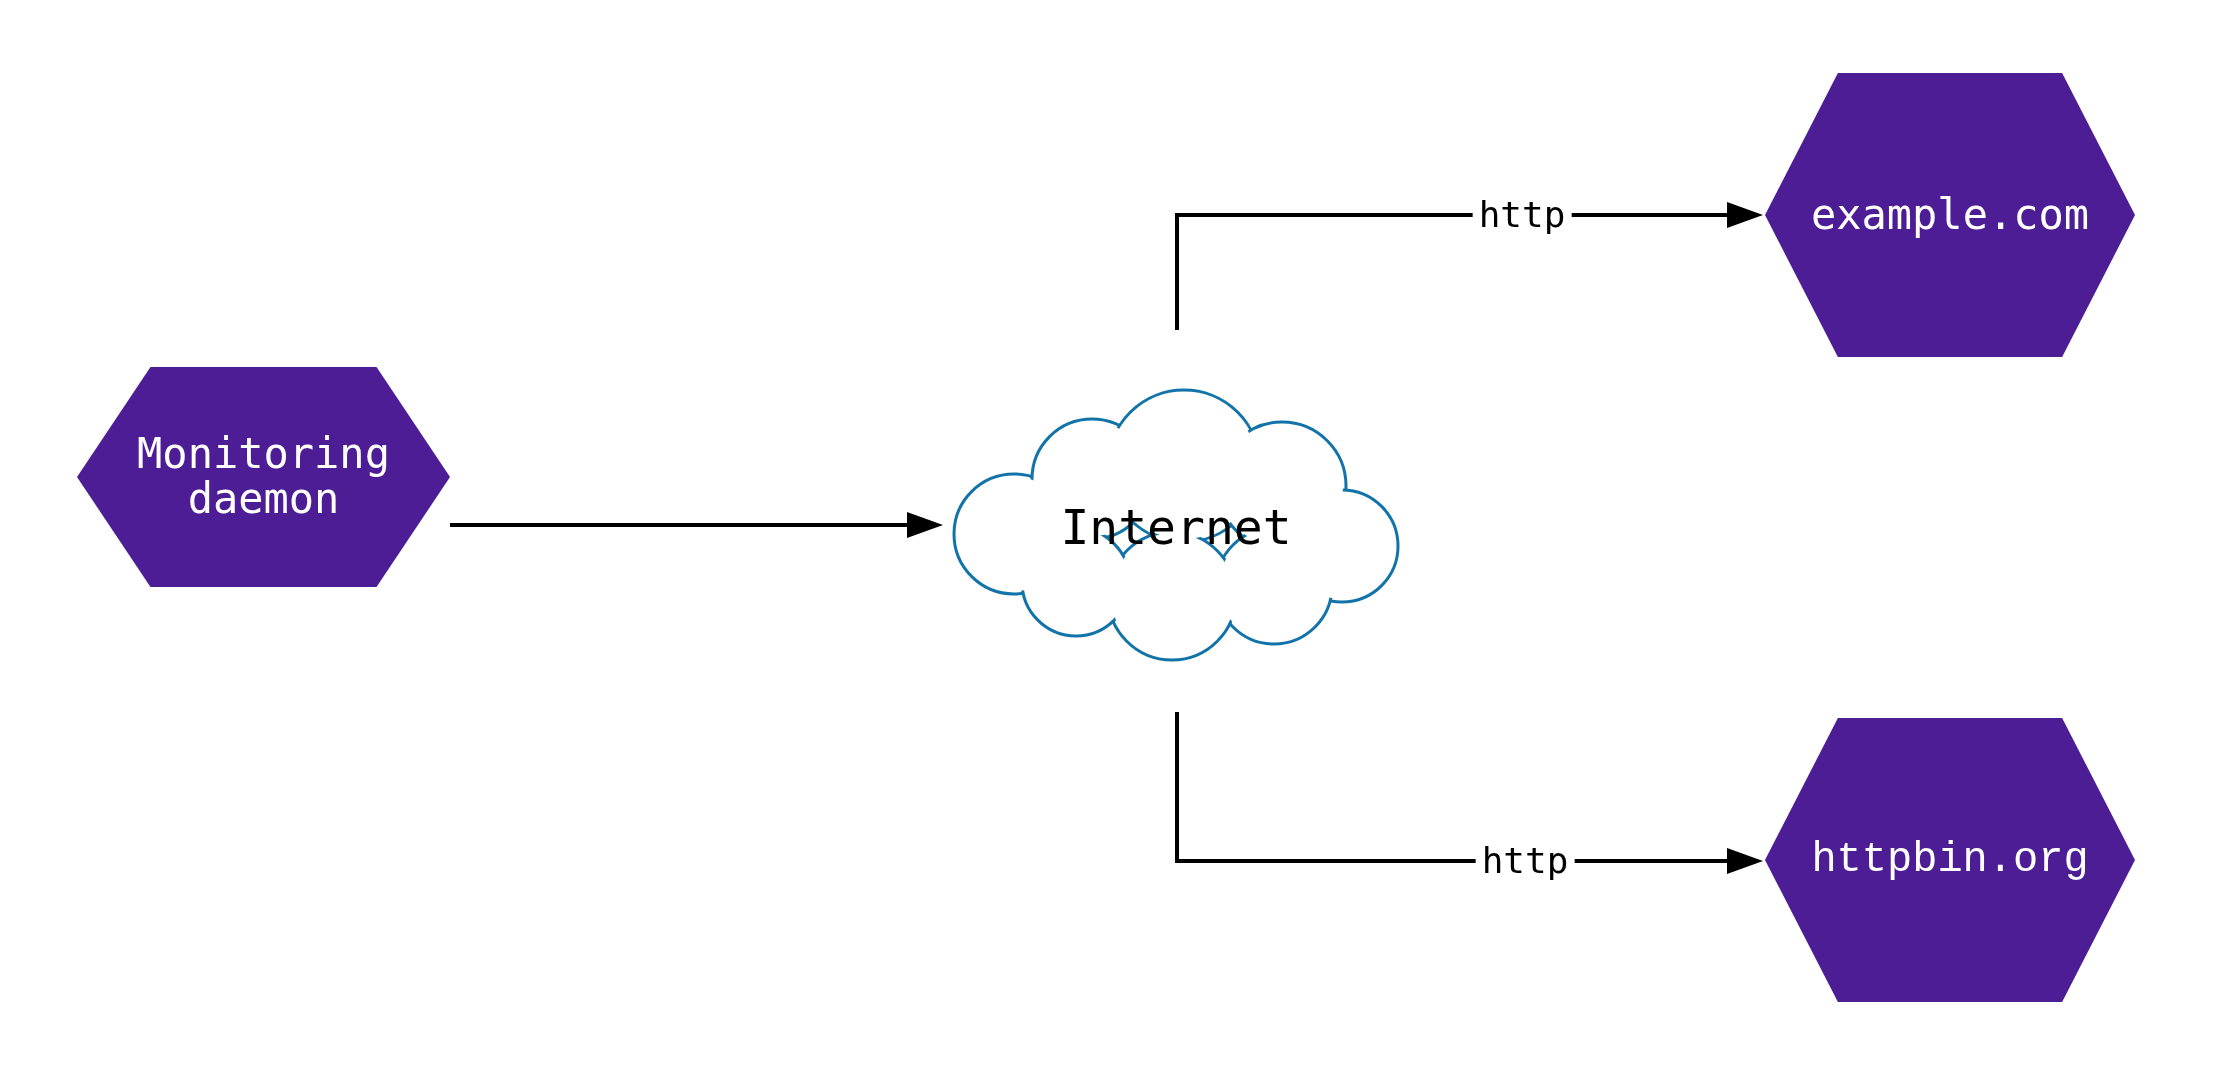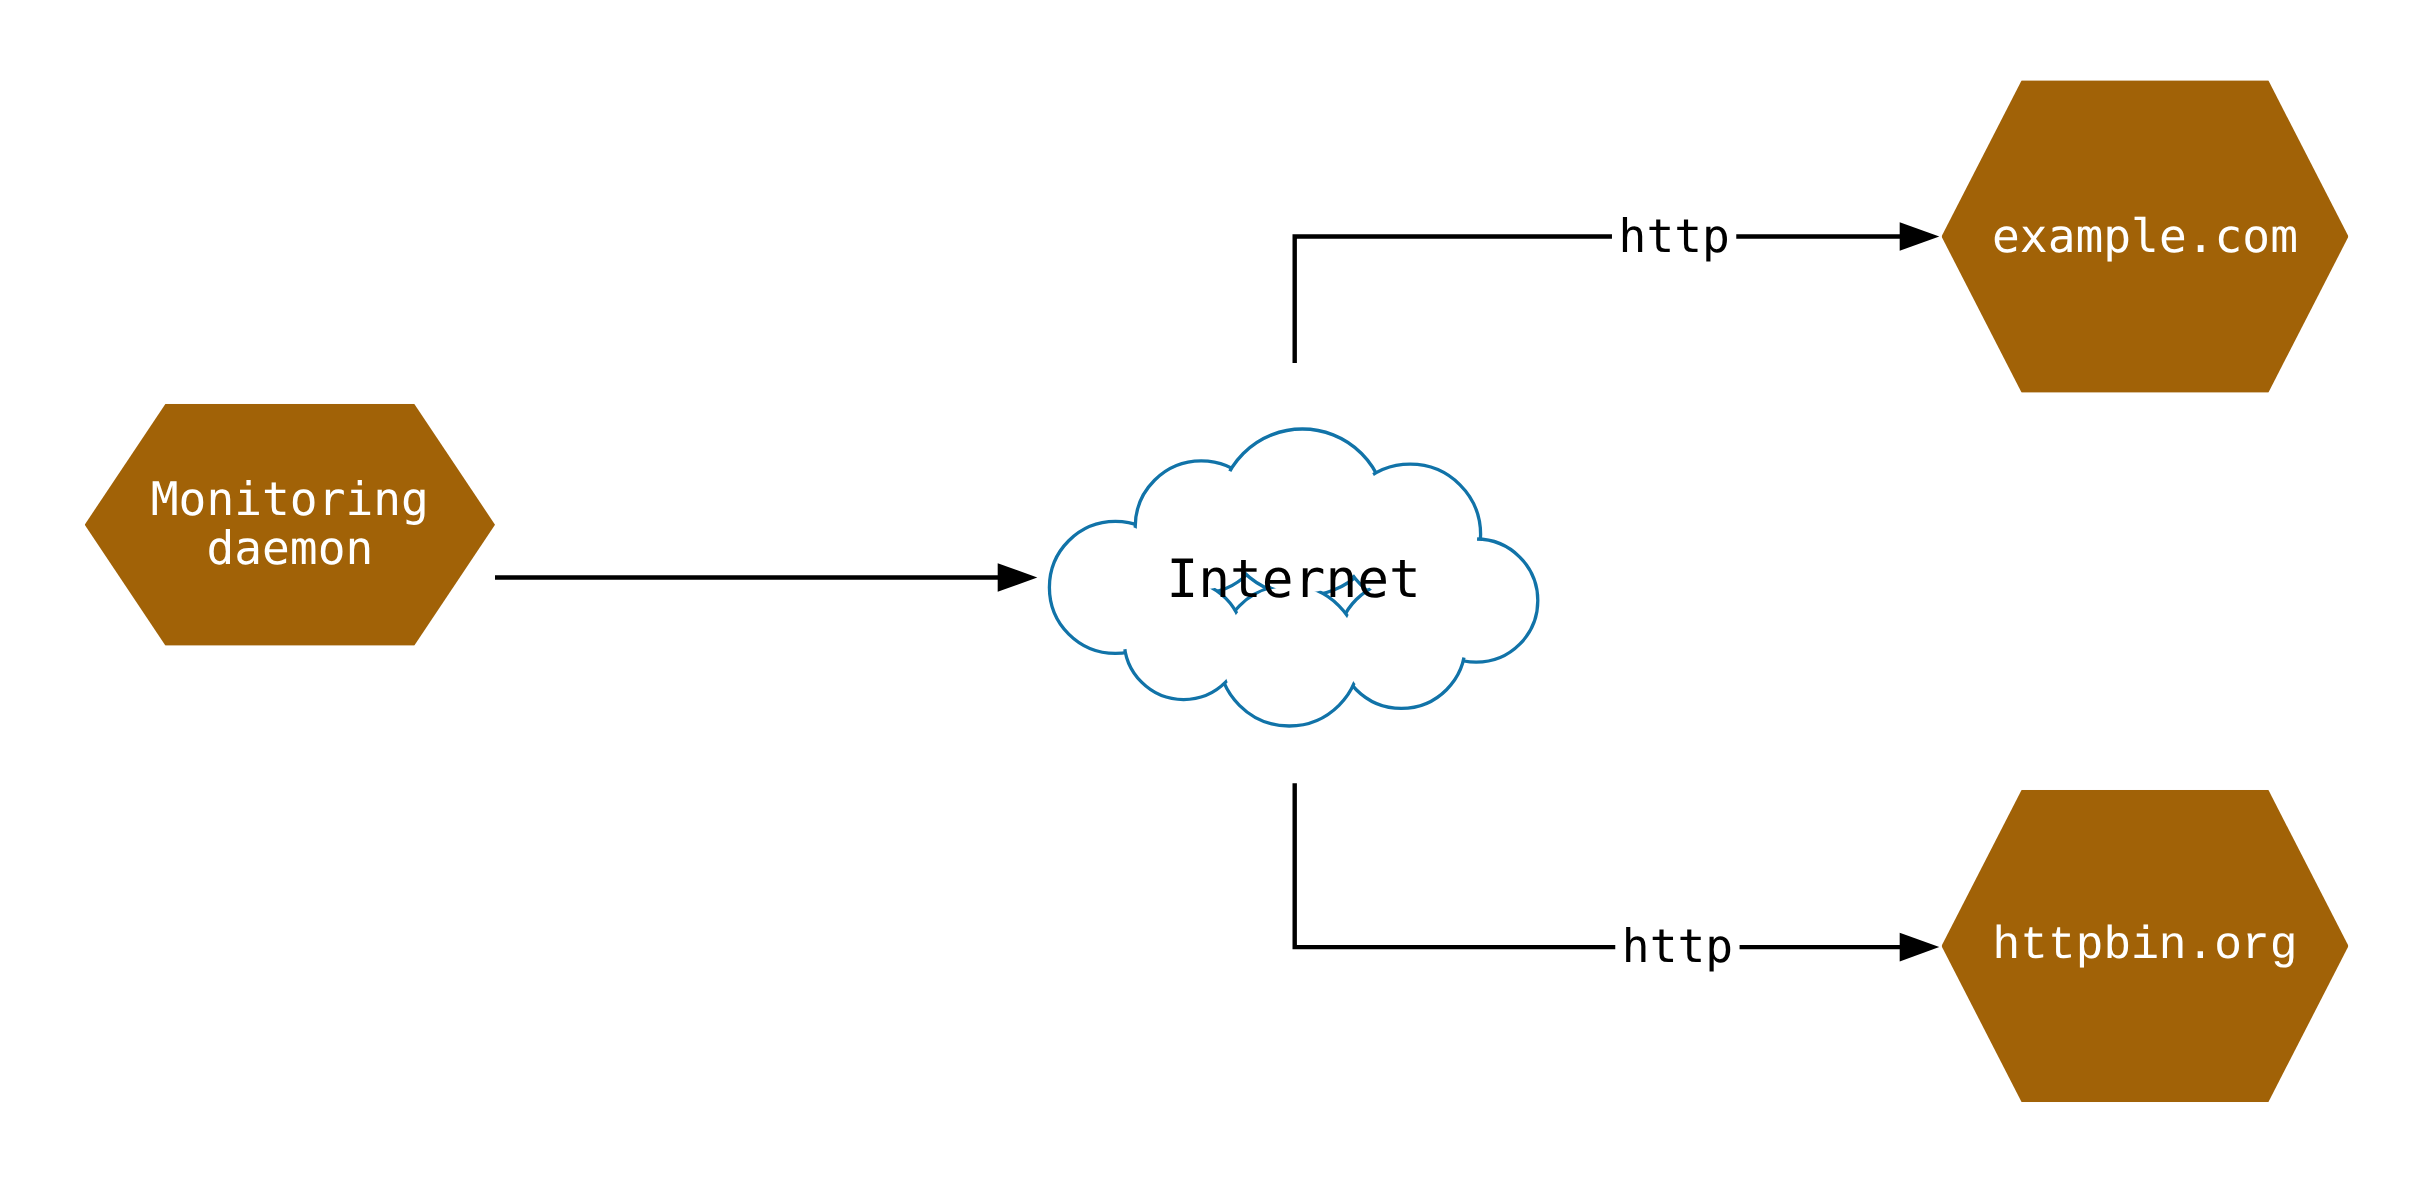--- a/index.html
+++ b/index.html
@@ -16,21 +16,21 @@
     font-family: "DejaVu Sans Mono", "Liberation Mono", monospace;
   }
   .edges-svg, .cloud-svg {
     position: absolute;
     pointer-events: none;
   }
   .edges-svg { left: 0; top: 0; }
   .cloud-svg { left: 944px; top: 384px; }
   .hex {
     position: absolute;
-    background: #a16207;
+    background: #4c1d95;
     clip-path: polygon(0 50%, 19.7% 0, 80.3% 0, 100% 50%, 80.3% 100%, 19.7% 100%);
     display: flex;
     align-items: center;
     justify-content: center;
   }
   .hex-monitoring { left: 77px;   top: 367px; width: 373px; height: 220px; }
   .hex-example    { left: 1765px; top: 73px;  width: 370px; height: 284px; }
   .hex-httpbin    { left: 1765px; top: 718px; width: 370px; height: 284px; font-family: Liberation Mono, monospace; }
   .node-label {
     color: #ffffff;
@@ -46,21 +46,21 @@
     transform: translate(-50%, -50%);
     color: #000000;
     font-size: 48px;
     white-space: nowrap;
   }
   .edge-label {
     position: absolute;
     transform: translate(-50%, -50%);
     background: #ffffff;
     color: #000000;
-    font-size: 42px;
+    font-size: 36px;
     line-height: 1.15;
     padding: 0 6px;
     white-space: nowrap;
   }
   .edge-label-every-minute { left: 670px;  top: 525px; }
   .edge-label-http         { left: 1522px; top: 215px; }
   .edge-label-https        { left: 1525px; top: 861px; }
 </style>
 </head>
 <body>

